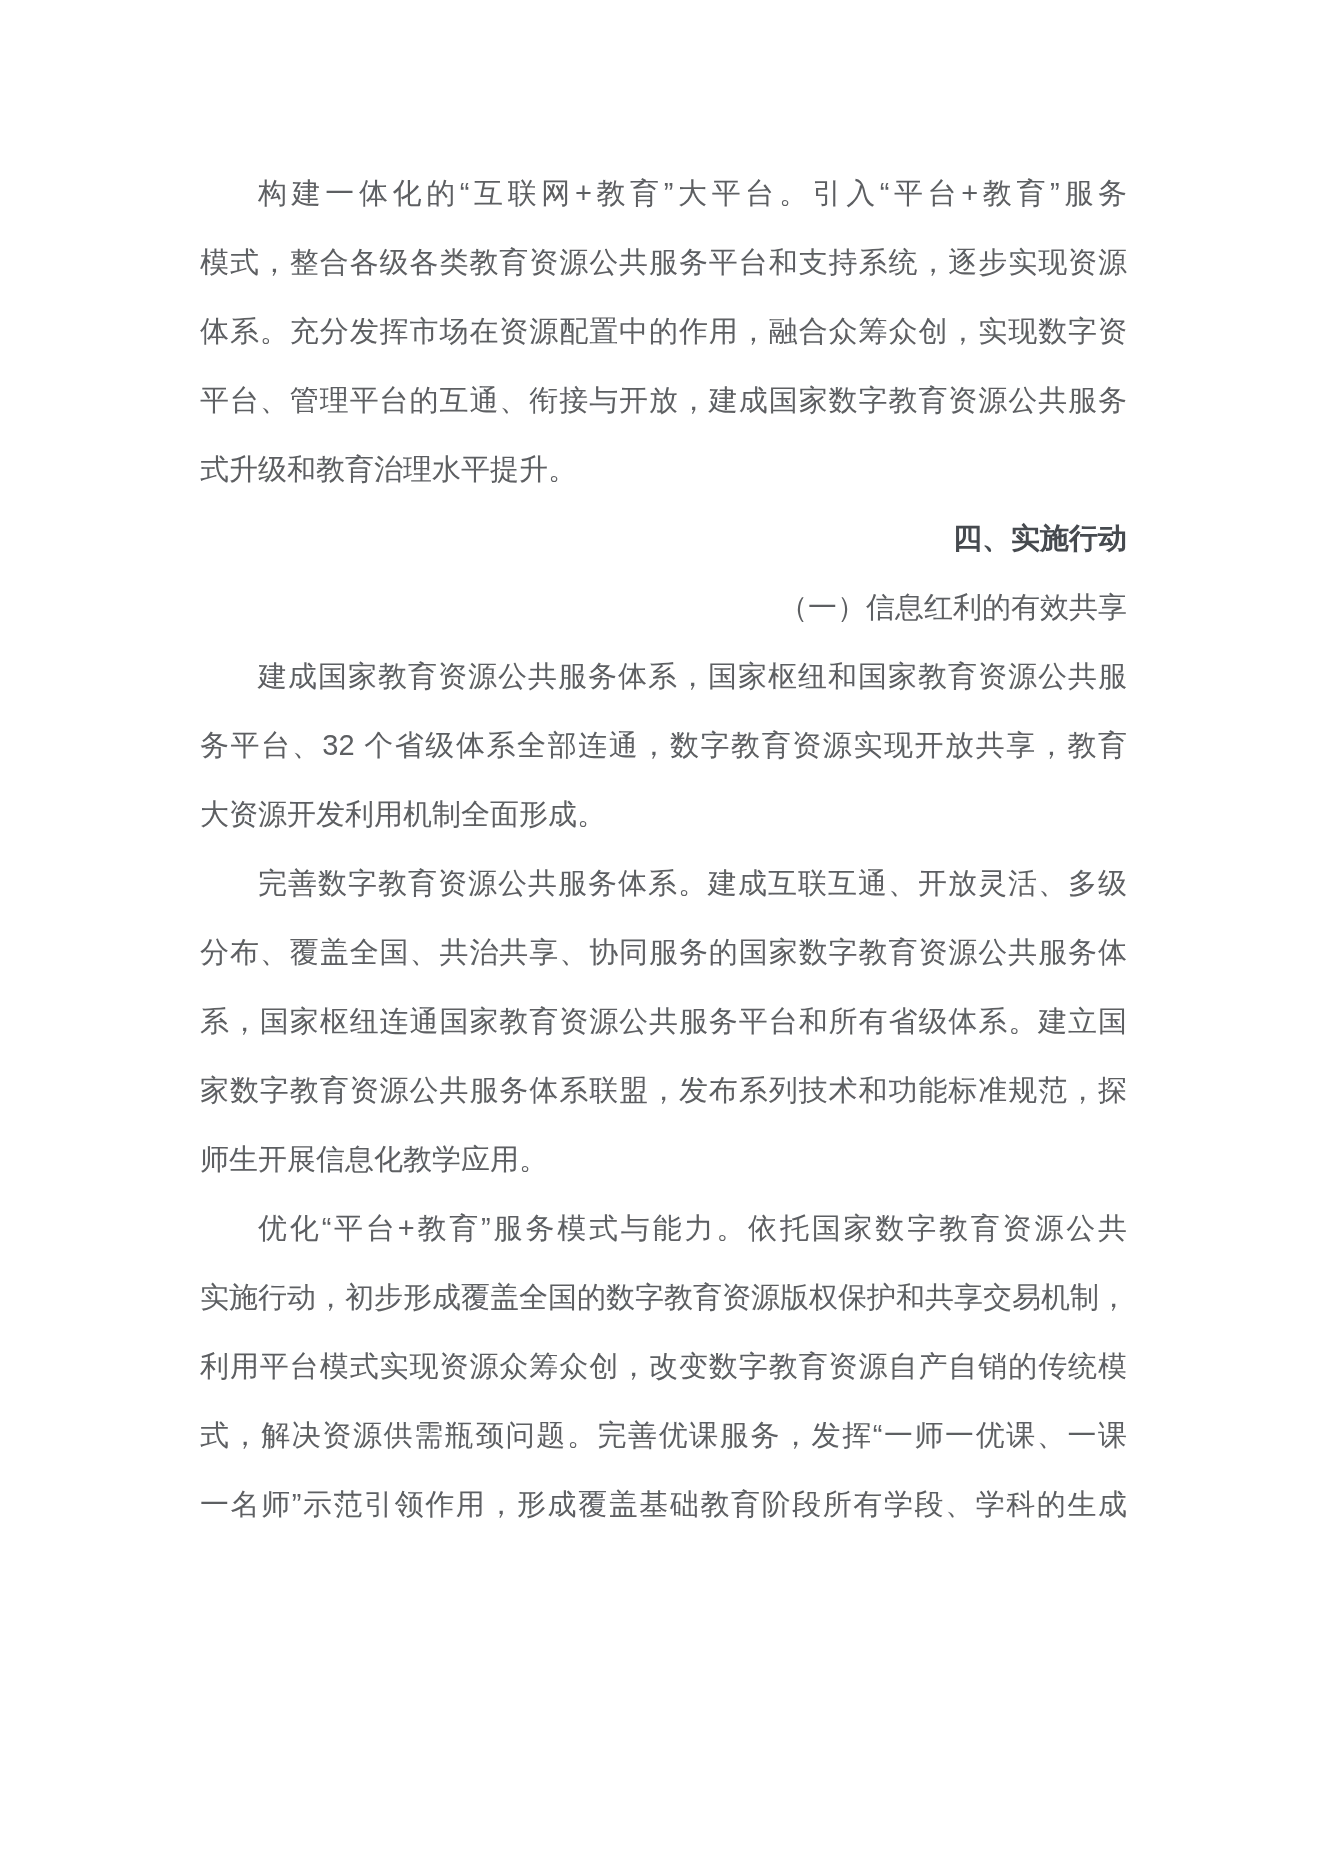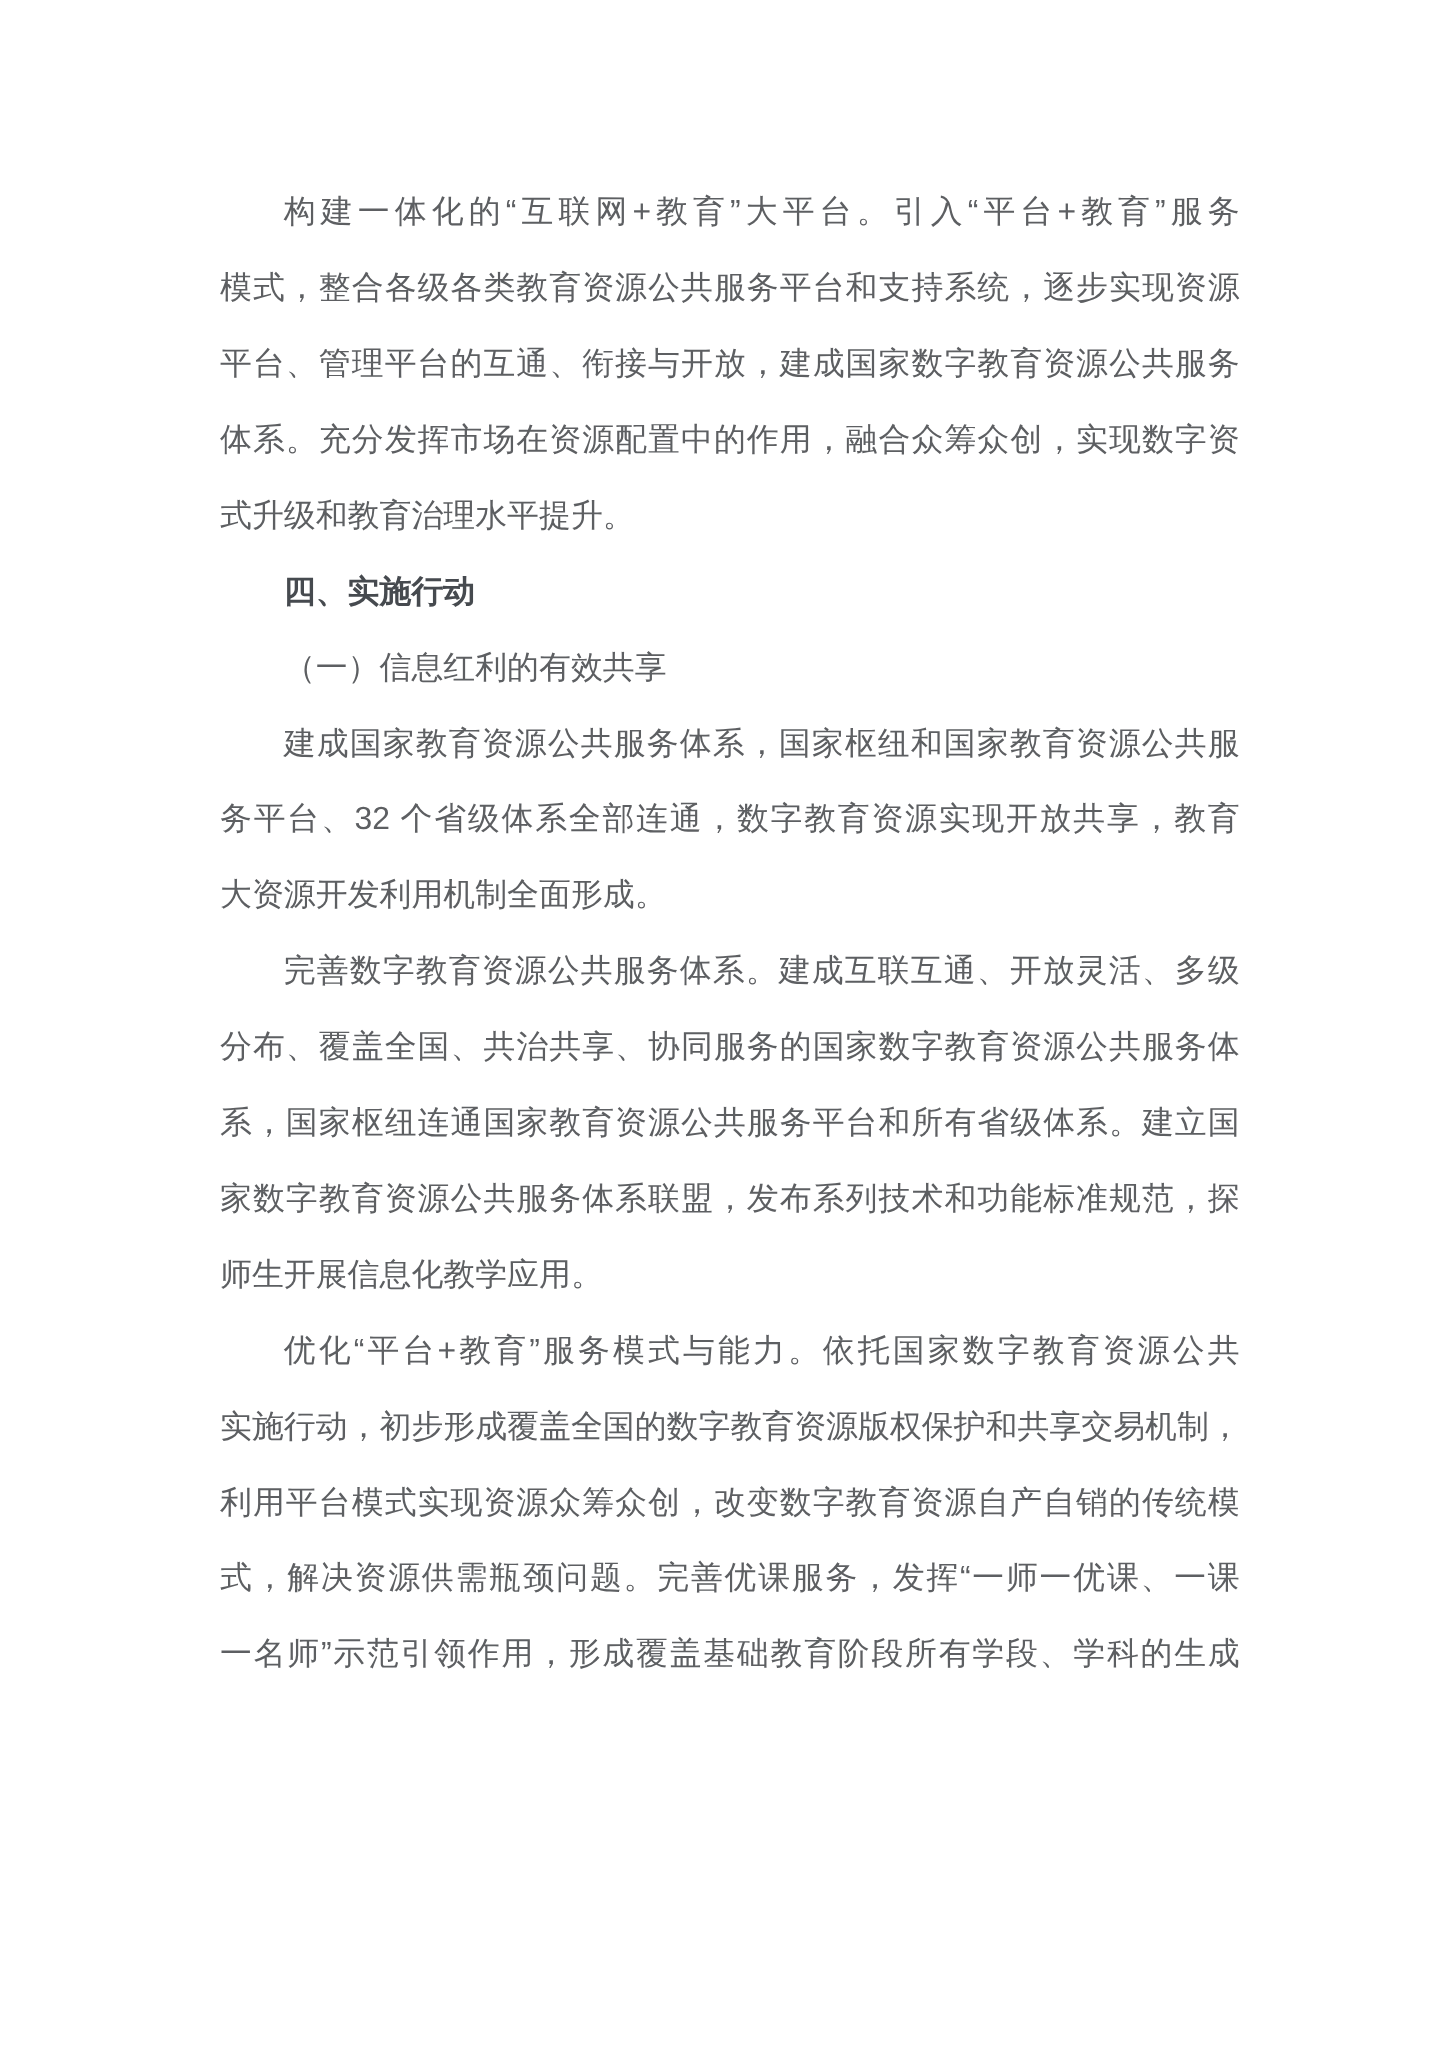--- a/index.html
+++ b/index.html
@@ -32,38 +32,39 @@
     text-align: left;
     overflow: hidden;
   }
   .line.justify {
     text-align: justify;
     text-align-last: justify;
     text-justify: distribute;
   }
   .line.indent {
     text-indent: 58px;
+    text-align: right;
   }
   .line.bold {
     font-weight: 700;
     color: #464a4f;
   }
   .line.tight {
     letter-spacing: -1px;
   }
 </style>
 </head>
 <body>
 
 <div class="page">
   <div class="text-block">
       <div class="line indent justify">构建一体化的“互联网+教育”大平台。引入“平台+教育”服务</div>
       <div class="line justify">模式，整合各级各类教育资源公共服务平台和支持系统，逐步实现资源</div>
+      <div class="line justify">体系。充分发挥市场在资源配置中的作用，融合众筹众创，实现数字资</div>
       <div class="line justify">平台、管理平台的互通、衔接与开放，建成国家数字教育资源公共服务</div>
-      <div class="line justify">体系。充分发挥市场在资源配置中的作用，融合众筹众创，实现数字资</div>
       <div class="line">式升级和教育治理水平提升。</div>
       <div class="line indent bold">四、实施行动</div>
       <div class="line indent">（一）信息红利的有效共享</div>
       <div class="line indent justify">建成国家教育资源公共服务体系，国家枢纽和国家教育资源公共服</div>
       <div class="line justify">务平台、32 个省级体系全部连通，数字教育资源实现开放共享，教育</div>
       <div class="line">大资源开发利用机制全面形成。</div>
       <div class="line indent justify">完善数字教育资源公共服务体系。建成互联互通、开放灵活、多级</div>
       <div class="line justify">分布、覆盖全国、共治共享、协同服务的国家数字教育资源公共服务体</div>
       <div class="line justify">系，国家枢纽连通国家教育资源公共服务平台和所有省级体系。建立国</div>
       <div class="line justify">家数字教育资源公共服务体系联盟，发布系列技术和功能标准规范，探</div>

